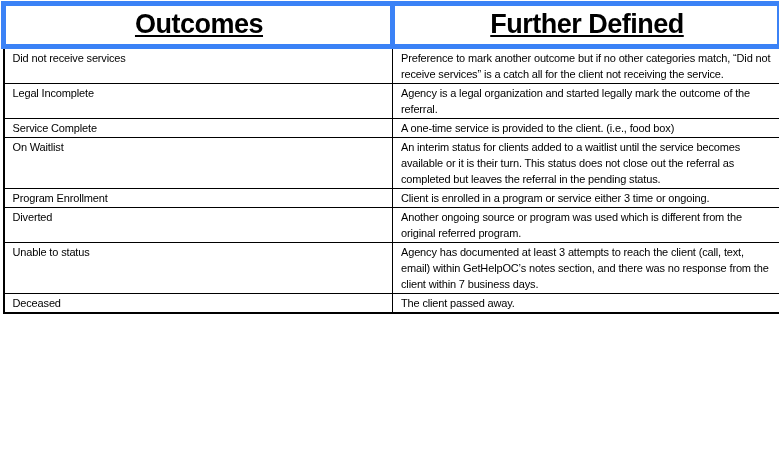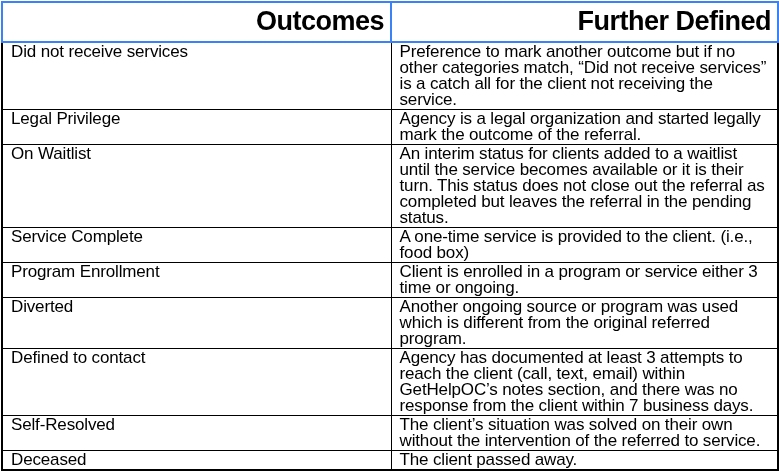--- a/index.html
+++ b/index.html
@@ -17,32 +17,33 @@
   }
   table.outcomes {
     border-collapse: collapse;
     table-layout: fixed;
     width: 776px;
     border: 2px solid #000000;
   }
   col.col-outcome { width: 389px; }
   col.col-definition { width: 387px; }
   th {
-    border: 2px solid #3b82f6;
+    border: 5px solid #3b82f6;
     font-size: 27px;
     font-weight: bold;
     letter-spacing: -0.5px;
-    text-align: right;
+    text-align: center;
     vertical-align: middle;
     padding: 2px 6px 4px 8px;
     line-height: 32px;
+    text-decoration: underline;
   }
   td {
     border: 1px solid #000000;
-    font-size: 17px;
+    font-size: 11px;
     letter-spacing: -0.15px;
     line-height: 16px;
     vertical-align: top;
     text-align: left;
     padding: 1px 6px 1px 8px;
   }
 </style>
 </head>
 <body>
 
@@ -57,46 +58,42 @@
         <th>Outcomes</th>
         <th>Further Defined</th>
       </tr>
     </thead>
     <tbody id="table-body">
         <tr>
           <td>Did not receive services</td>
           <td>Preference to mark another outcome but if no other categories match, “Did not receive services” is a catch all for the client not receiving the service.</td>
         </tr>
         <tr>
-          <td>Legal Privilege</td>
+          <td>Legal Incomplete</td>
           <td>Agency is a legal organization and started legally mark the outcome of the referral.</td>
+        </tr>
+        <tr>
+          <td>Service Complete</td>
+          <td>A one-time service is provided to the client. (i.e., food box)</td>
         </tr>
         <tr>
           <td>On Waitlist</td>
           <td>An interim status for clients added to a waitlist until the service becomes available or it is their turn. This status does not close out the referral as completed but leaves the referral in the pending status.</td>
-        </tr>
-        <tr>
-          <td>Service Complete</td>
-          <td>A one-time service is provided to the client. (i.e., food box)</td>
         </tr>
         <tr>
           <td>Program Enrollment</td>
           <td>Client is enrolled in a program or service either 3 time or ongoing.</td>
         </tr>
         <tr>
           <td>Diverted</td>
           <td>Another ongoing source or program was used which is different from the original referred program.</td>
         </tr>
         <tr>
-          <td>Defined to contact</td>
+          <td>Unable to status</td>
           <td>Agency has documented at least 3 attempts to reach the client (call, text, email) within GetHelpOC’s notes section, and there was no response from the client within 7 business days.</td>
-        </tr>
-        <tr>
-          <td>Self-Resolved</td>
-          <td>The client’s situation was solved on their own without the intervention of the referred to service.</td>
         </tr>
         <tr>
           <td>Deceased</td>
           <td>The client passed away.</td>
         </tr>
       </tbody>
   </table>
 </div>
 
 </body></html>

